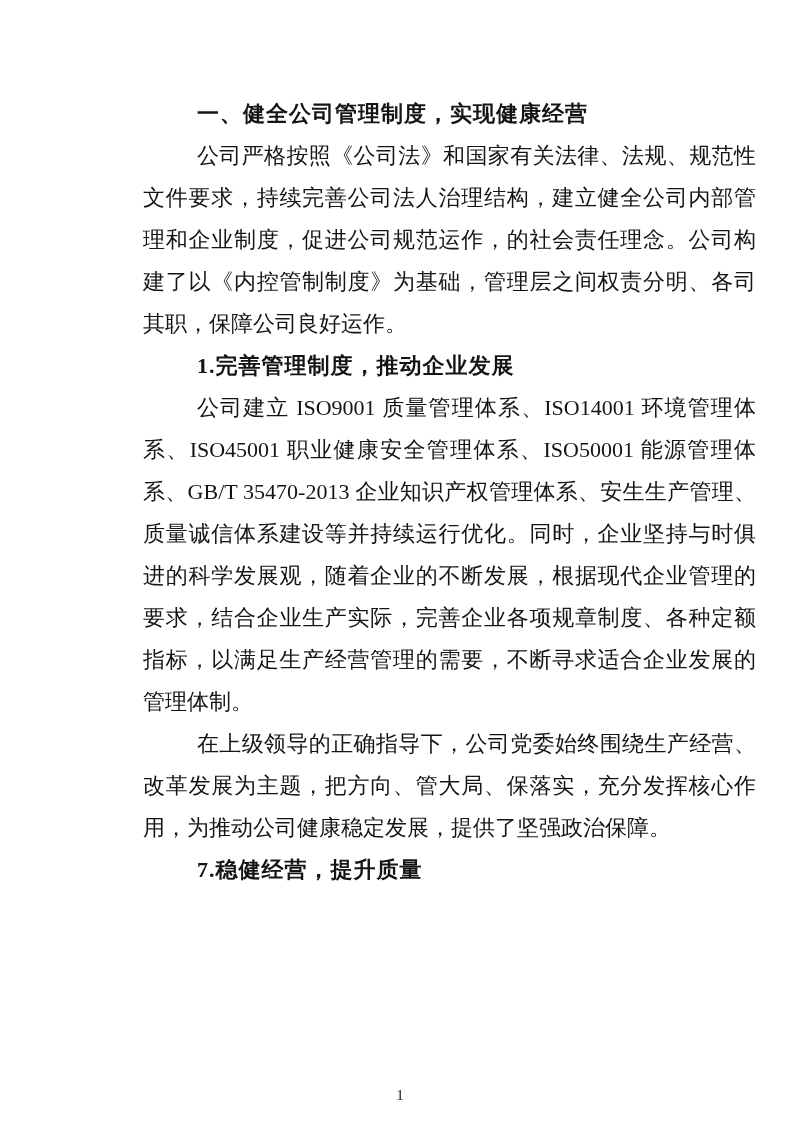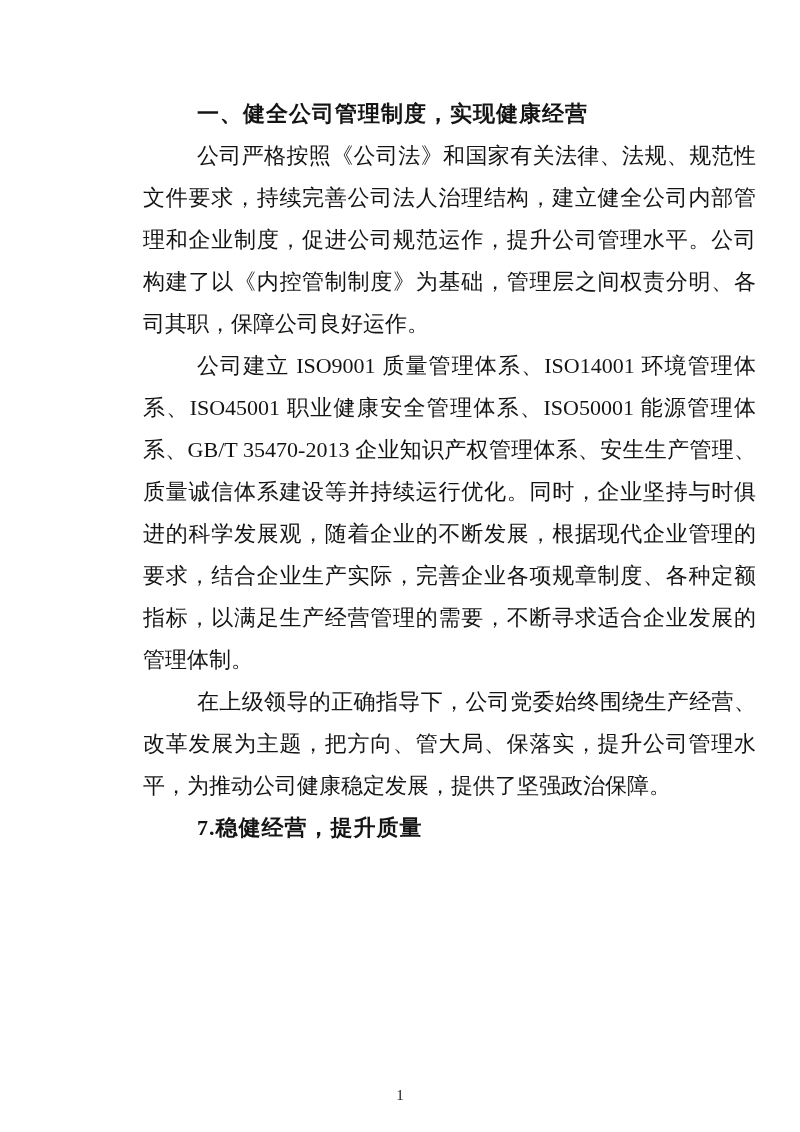--- a/index.html
+++ b/index.html
@@ -57,19 +57,20 @@
       line-height: 18px;
       color: #1a1a1a;
     }
   </style>
 </head>
 <body>
 
 <div class="page">
   <div class="content">
     <h2 class="heading">一、健全公司管理制度，实现健康经营</h2>
-    <p class="para">公司严格按照《公司法》和国家有关法律、法规、规范性文件要求，持续完善公司法人治理结构，建立健全公司内部管理和企业制度，促进公司规范运作，提升公司管理水平。公司构建了以《内控管制制度》为基础，管理层之间权责分明、各司其职，保障公司良好运作。</p>
+    <p class="para">公司严格按照《公司法》和国家有关法律、法规、规范性文件要求，持续完善公司法人治理结构，建立健全公司内部管理和企业制度，促进公司规范运作，的社会责任理念。公司构建了以《内控管制制度》为基础，管理层之间权责分明、各司其职，保障公司良好运作。</p>
+    <h2 class="heading">1.完善管理制度，推动企业发展</h2>
     <p class="para">公司建立 ISO9001 质量管理体系、ISO14001 环境管理体系、ISO45001 职业健康安全管理体系、ISO50001 能源管理体系、GB/T 35470-2013 企业知识产权管理体系、安生生产管理、质量诚信体系建设等并持续运行优化。同时，企业坚持与时俱进的科学发展观，随着企业的不断发展，根据现代企业管理的要求，结合企业生产实际，完善企业各项规章制度、各种定额指标，以满足生产经营管理的需要，不断寻求适合企业发展的管理体制。</p>
-    <p class="para">在上级领导的正确指导下，公司党委始终围绕生产经营、改革发展为主题，把方向、管大局、保落实，提升公司管理水平，为推动公司健康稳定发展，提供了坚强政治保障。</p>
+    <p class="para">在上级领导的正确指导下，公司党委始终围绕生产经营、改革发展为主题，把方向、管大局、保落实，充分发挥核心作用，为推动公司健康稳定发展，提供了坚强政治保障。</p>
     <h2 class="heading">7.稳健经营，提升质量</h2>
   </div>
   <div class="page-number">1</div>
 </div>
 
 </body></html>

